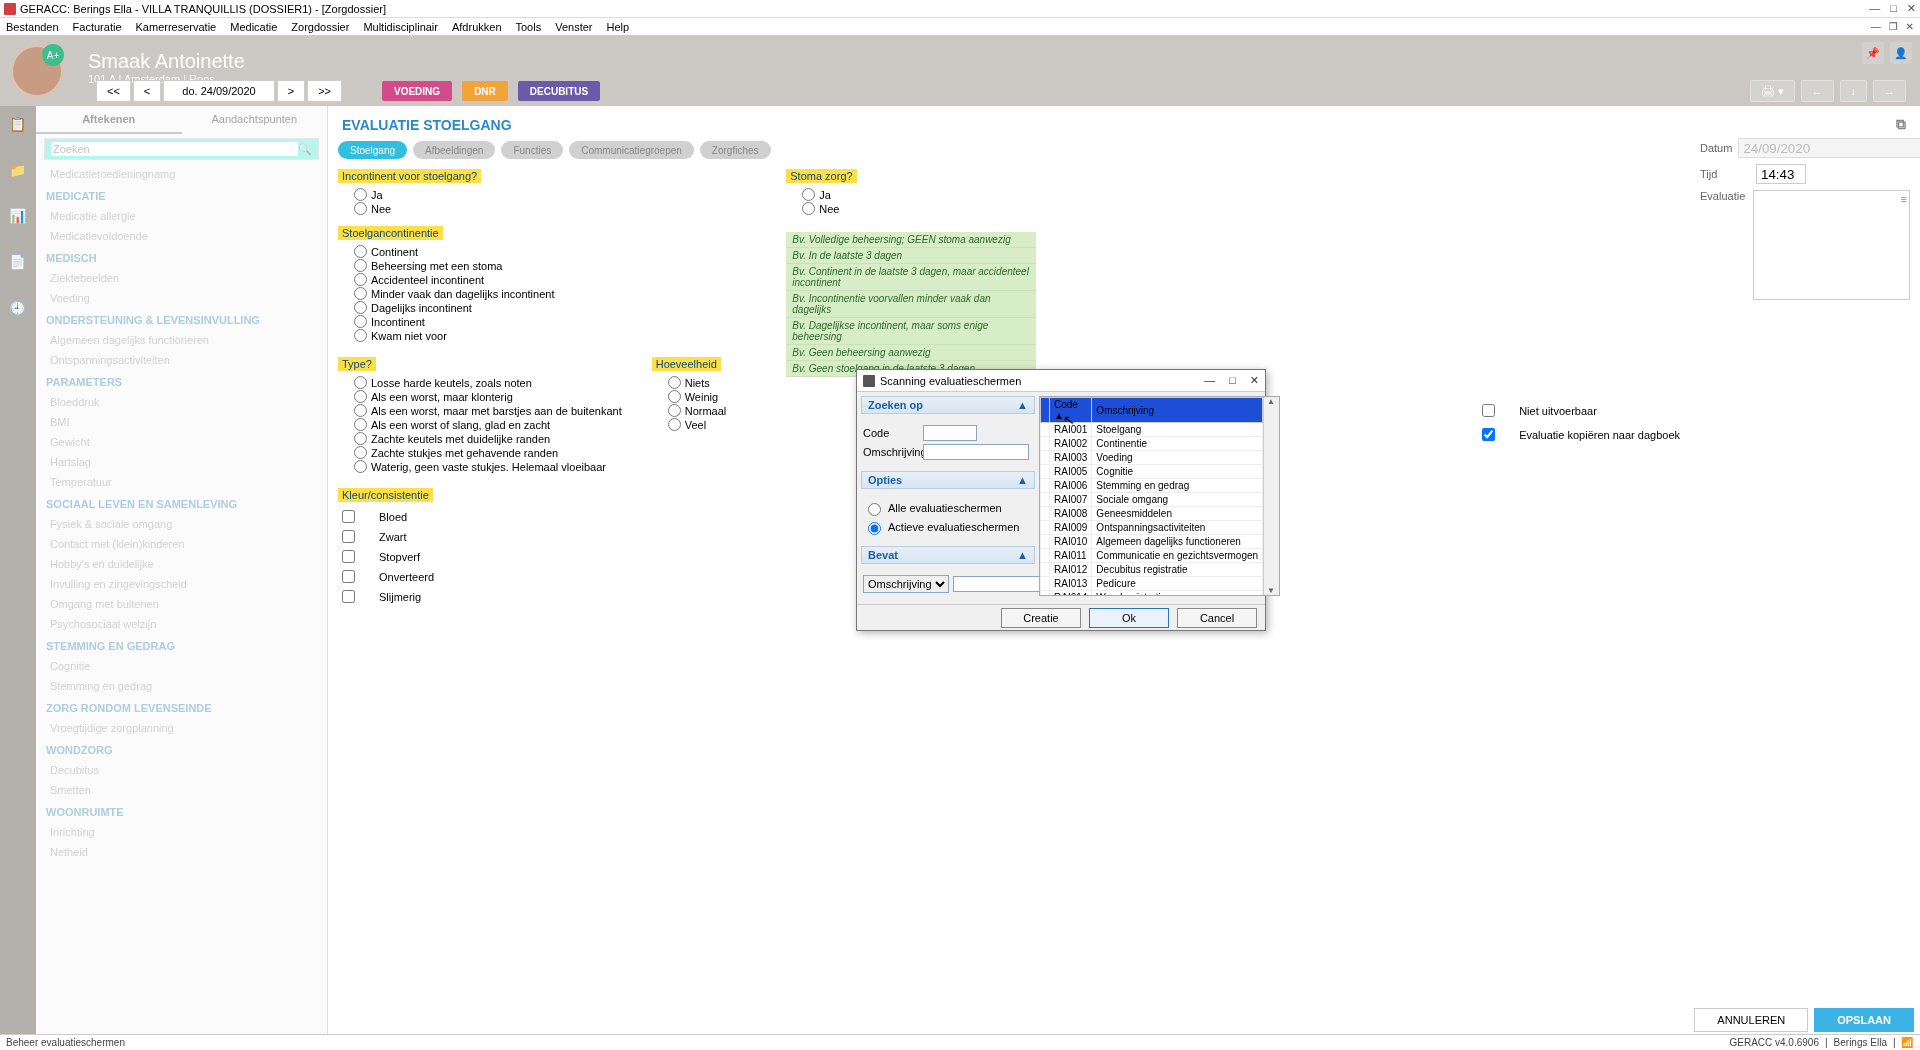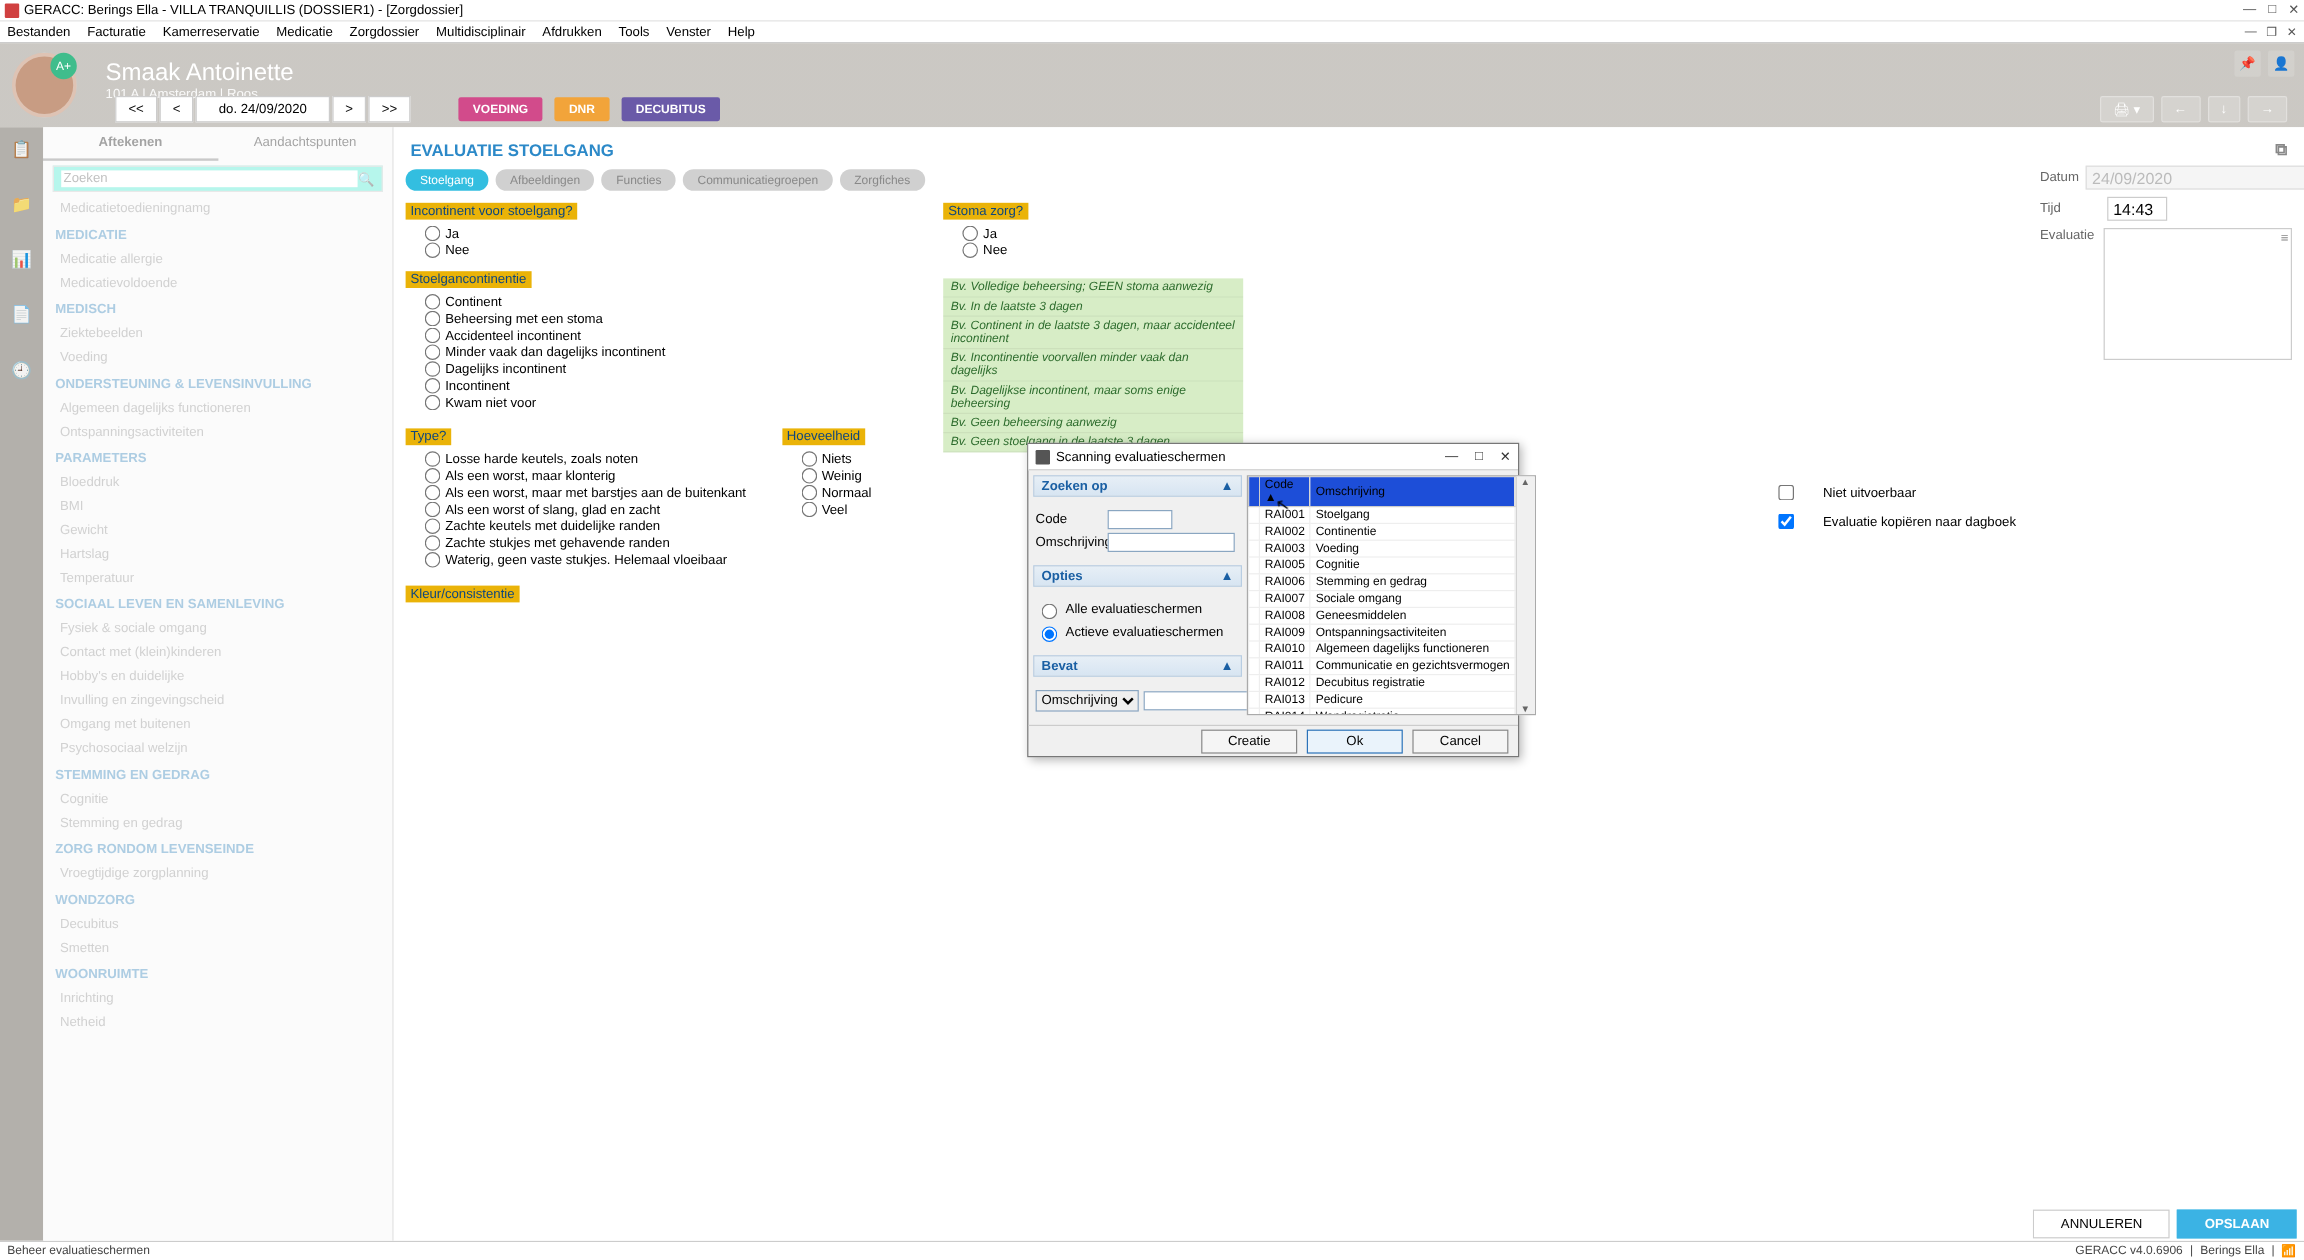--- a/index.html
+++ b/index.html
@@ -50,21 +50,21 @@
 
   .content { flex:1; background:#fff; position:relative; padding:0; overflow:hidden;}
   .content-header { padding:10px 14px 4px; color:#2c89c8; font-size:14px; font-weight:600; display:flex; align-items:center;}
   .content-header .popout { margin-left:auto; color:#888; cursor:pointer;}
   .pill-row { padding:4px 10px; display:flex; gap:6px;}
   .pill { height:18px; padding:0 12px; border-radius:9px; font-size:10px; display:flex;align-items:center; cursor:pointer;}
   .pill.active { background:#33bee0; color:#fff;}
   .pill.inactive { background:#d0d0d0; color:#888;}
 
   .form-area { padding:6px 10px; display:flex; gap:60px; font-size:11px; align-items:flex-start;}
-  .qtitle { background:#eab308; display:inline-block; padding:1px 4px; color:#10477c; font-size:11px; margin-bottom:4px;}
+  .qtitle { background:#fde047; display:inline-block; padding:1px 4px; color:#10477c; font-size:11px; margin-bottom:4px;}
   .radio-line { display:flex; align-items:center; gap:4px; margin:1px 0; padding-left:16px;}
   .radio-line input { margin:0;}
   .hint-box { background:#d7edc6; width:250px; font-size:10px; color:#2d6c2d; margin-top:-2px;font-style:italic;}
   .hint-box div { padding:2px 6px; border-bottom:1px solid rgba(0,0,0,0.05);}
   .chk-line { display:flex; align-items:center; gap:21px; margin:1px 0;}
 
   .rightpane { position:absolute; top:32px; right:10px; width:210px; font-size:11px;}
   .rightpane .row { display:flex; align-items:center; margin-bottom:6px; gap:6px;}
   .rightpane .row label { width:50px; color:#666;}
   .rightpane .row input.readonly { border:1px solid #ddd; background:#f5f5f5; height:20px; padding:0 4px; flex:1; color:#bbb;}
@@ -345,20 +345,42 @@
                 </label>
                 <label class="radio-line">
                   <input type="radio" name="q4" style="">
                   <span>Veel</span>
                 </label>
               </div>
           </div>
         </div>
         <div style="height:14px"></div>
         <div class="qtitle">Kleur/consistentie</div>
+        <div id="q6opts">
+            <label class="chk-line" style="padding-left: 0px;">
+              <input type="checkbox" style="">
+              <span>Bloed</span>
+            </label>
+            <label class="chk-line" style="padding-left: 0px;">
+              <input type="checkbox" style="">
+              <span>Zwart</span>
+            </label>
+            <label class="chk-line" style="padding-left: 0px;">
+              <input type="checkbox" style="">
+              <span>Stopverf</span>
+            </label>
+            <label class="chk-line" style="padding-left: 0px;">
+              <input type="checkbox" style="">
+              <span>Onverteerd</span>
+            </label>
+            <label class="chk-line" style="padding-left: 0px;">
+              <input type="checkbox" style="">
+              <span>Slijmerig</span>
+            </label>
+          </div>
       </div>
       <div>
         <div class="qtitle">Stoma zorg?</div>
         <div id="q2opts">
             <label class="radio-line">
               <input type="radio" name="q2" style="">
               <span>Ja</span>
             </label>
             <label class="radio-line">
               <input type="radio" name="q2" style="">

